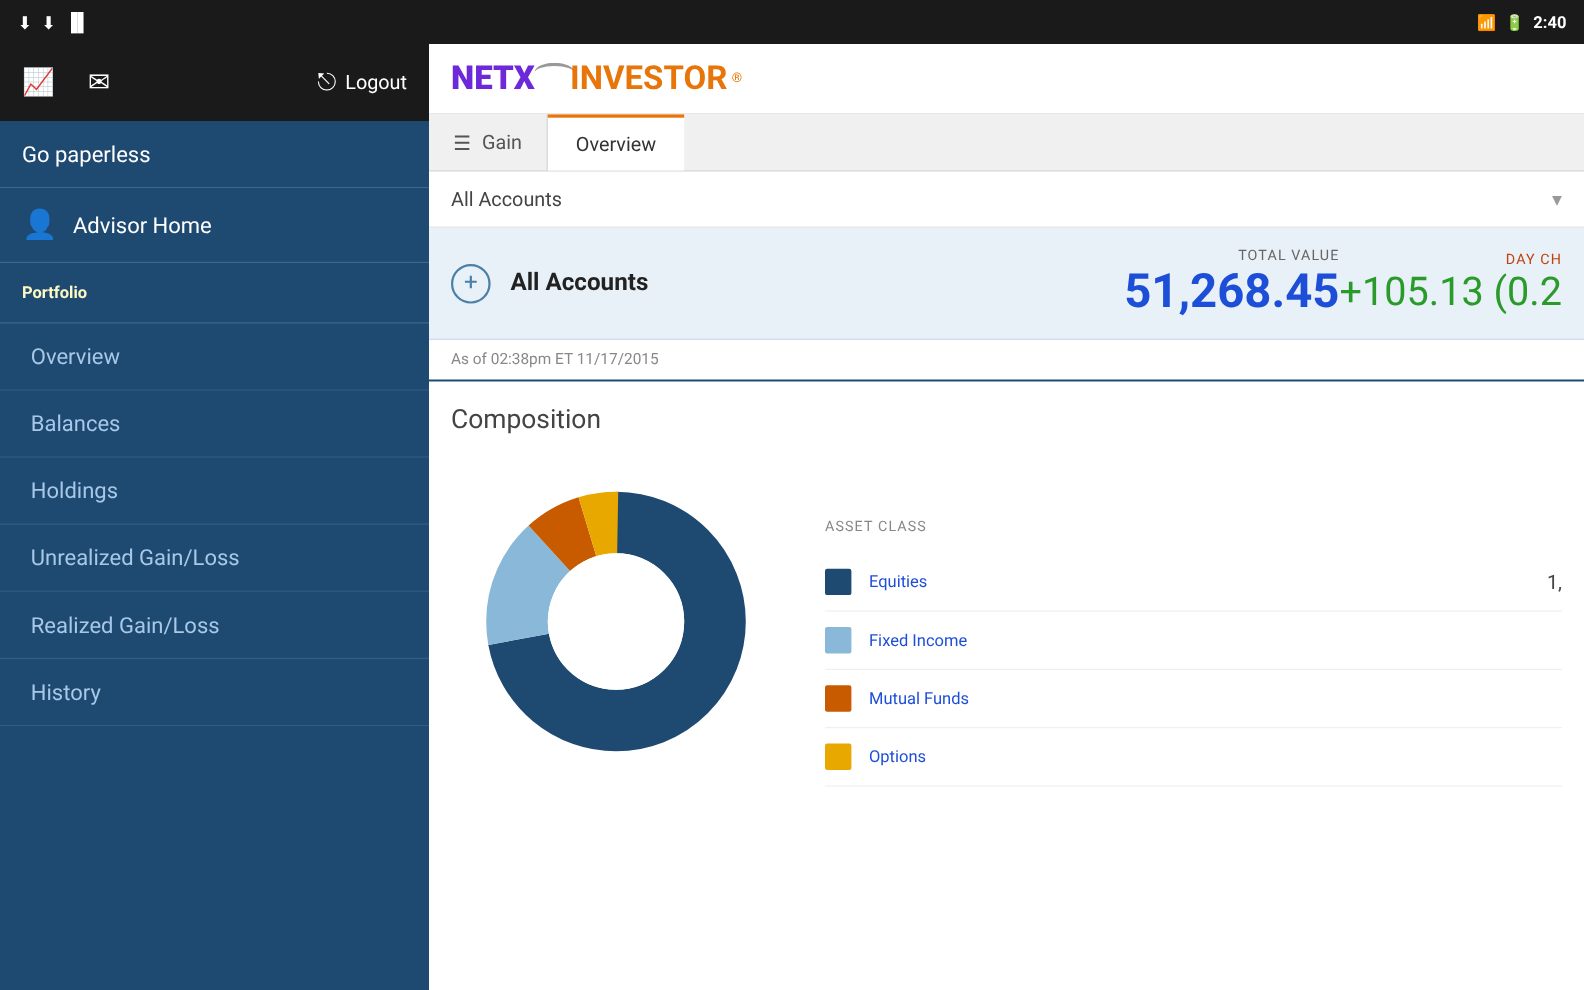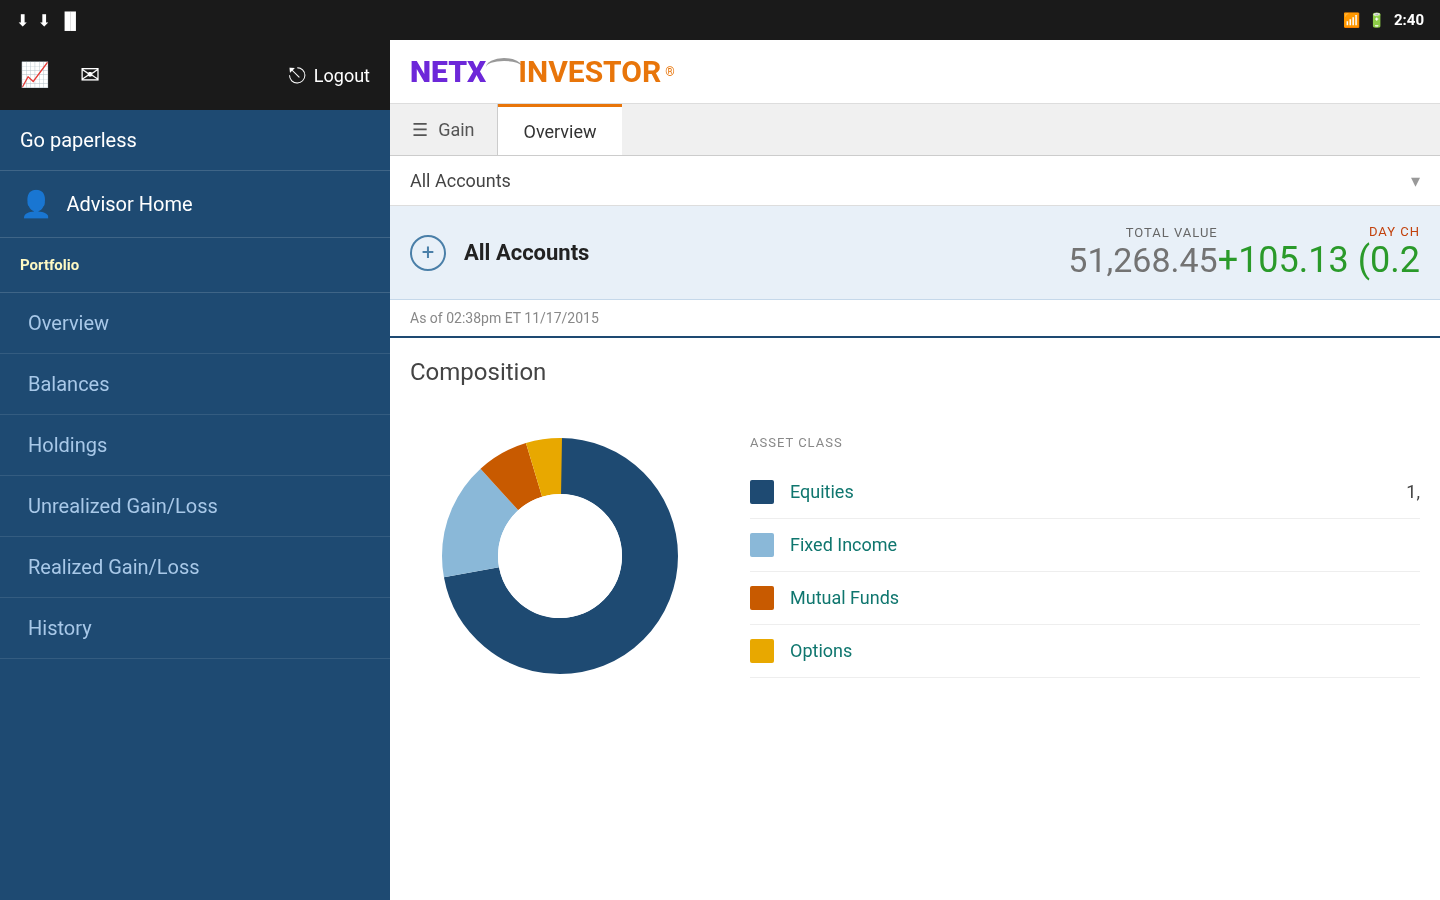--- a/index.html
+++ b/index.html
@@ -183,23 +183,23 @@
       color: #222;
       flex: 1;
     }
     .total-value-label {
       font-size: 13px;
       color: #666;
       text-align: right;
       letter-spacing: 1px;
     }
     .total-value-amount {
-      font-size: 34px;
-      font-weight: 400;
-      color: #737373;
+      font-size: 43px;
+      font-weight: 700;
+      color: #1d4ed8;
     }
     .day-change-label {
       font-size: 13px;
       color: #c2410c;
       text-align: right;
       letter-spacing: 1px;
       margin-left: 50px;
     }
     .day-change-amount {
       font-size: 36px;
@@ -224,21 +224,21 @@
     }
     .composition-title {
       font-size: 24px;
       color: #444;
       margin-bottom: 20px;
     }
 
     .composition-body {
       display: flex;
       gap: 40px;
-      align-items: center;
+      align-items: flex-end;
     }
 
     
     .donut-container {
       width: 300px;
       height: 300px;
       flex-shrink: 0;
       display: flex;
       align-items: center;
       justify-content: center;
@@ -262,22 +262,22 @@
       cursor: pointer;
     }
     .asset-swatch {
       width: 24px;
       height: 24px;
       border-radius: 2px;
       margin-right: 16px;
       flex-shrink: 0;
     }
     .asset-name {
-      font-size: 18px;
-      color: #0f766e;
+      font-size: 15px;
+      color: #1d4ed8;
       flex: 1;
     }
     .asset-value {
       font-size: 18px;
       color: #444;
     }
 
     
     .donut-svg { overflow: visible; }
   </style>

